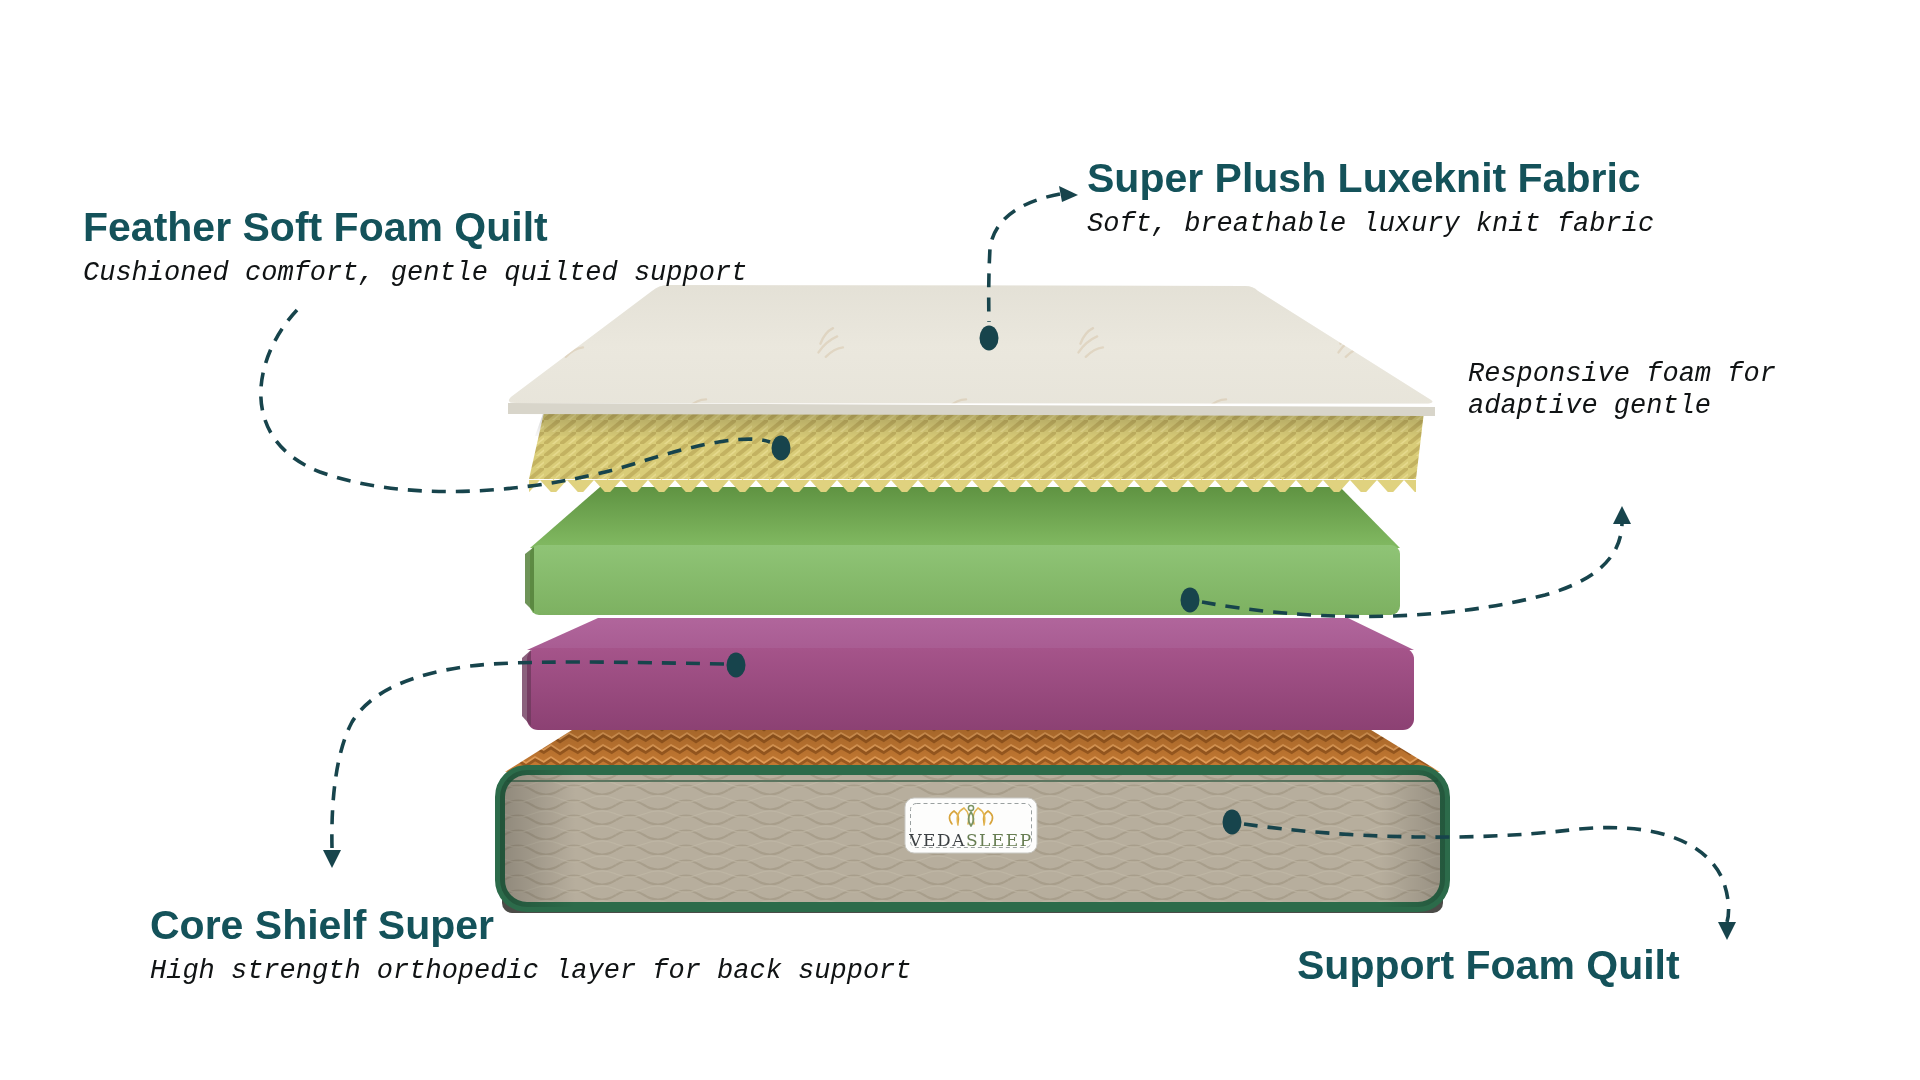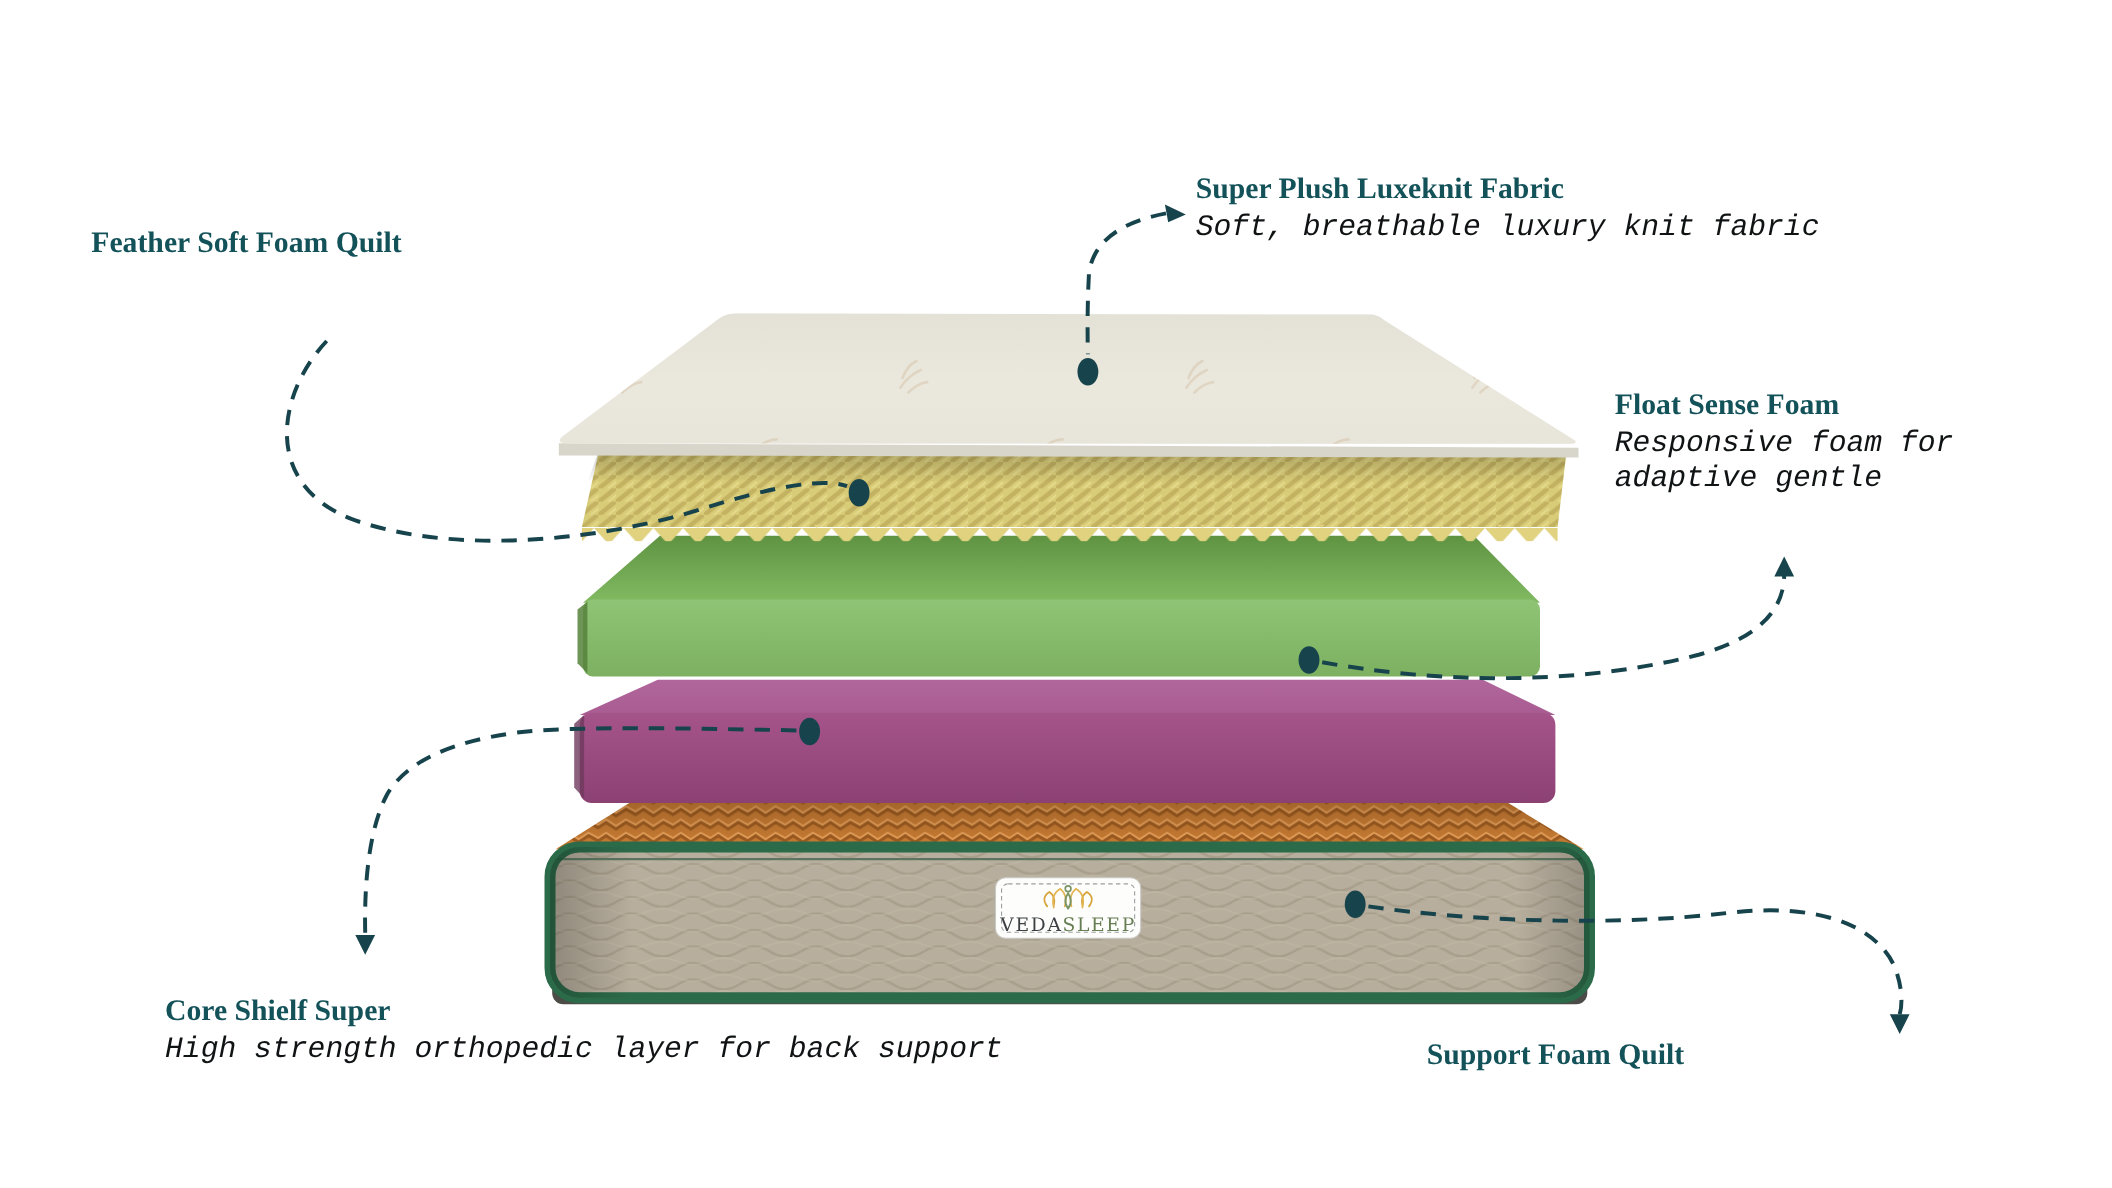--- a/index.html
+++ b/index.html
@@ -7,22 +7,22 @@
     --text-dark:#101314;
     --line-teal:#17444C;
   }
   *{margin:0;padding:0;box-sizing:border-box}
   html,body{width:1920px;height:1080px;background:#ffffff;overflow:hidden;
     font-family:"Liberation Sans",sans-serif;}
   .stage{position:relative;width:1920px;height:1080px;background:#fff;}
   svg.scene{position:absolute;left:0;top:0;}
   .callout{position:absolute;z-index:5;}
   .callout h2{
-    font-family:Liberation Serif, serif;
-    font-size:27px;font-weight:700;color:var(--accent-teal);
+    font-family:Liberation Sans, sans-serif;
+    font-size:41px;font-weight:700;color:var(--accent-teal);
     letter-spacing:0px;line-height:1.12;white-space:nowrap;
   }
   .callout p{
     font-family:Liberation Mono, monospace;
     font-style:italic;font-size:27px;color:var(--text-dark);
     line-height:1.18;margin-top:7px;
   }
   .callout.wrap p{white-space:normal;width:370px;}
   .callout p.nowrap{white-space:nowrap;}
 </style>
@@ -172,29 +172,29 @@
       <ellipse cx="989" cy="338" rx="9.5" ry="12.5"></ellipse>
       <ellipse cx="781" cy="448" rx="9.5" ry="12.5"></ellipse>
       <ellipse cx="1190" cy="600" rx="9.5" ry="12.5"></ellipse>
       <ellipse cx="736" cy="665" rx="9.5" ry="12.5"></ellipse>
       <ellipse cx="1232" cy="822" rx="9.5" ry="12.5"></ellipse>
     </g>
   </svg>
 
   <div class="callout" style="left:83px;top:205px">
     <h2>Feather Soft Foam Quilt</h2>
+    <p class="nowrap">Cushioned comfort, gentle quilted support</p>
   </div>
 
   <div class="callout" style="left:1087px;top:156px">
     <h2>Super Plush Luxeknit Fabric</h2>
     <p class="nowrap">Soft, breathable luxury knit fabric</p>
   </div>
 
   <div class="callout wrap" style="left:1468px;top:352px">
-    <h2>Float Sense Foam</h2>
     <p>Responsive foam for adaptive gentle</p>
   </div>
 
   <div class="callout" style="left:150px;top:903px">
     <h2>Core Shielf Super</h2>
     <p class="nowrap">High strength orthopedic layer for back support</p>
   </div>
 
   <div class="callout" style="left:1297px;top:943px">
     <h2>Support Foam Quilt</h2>

